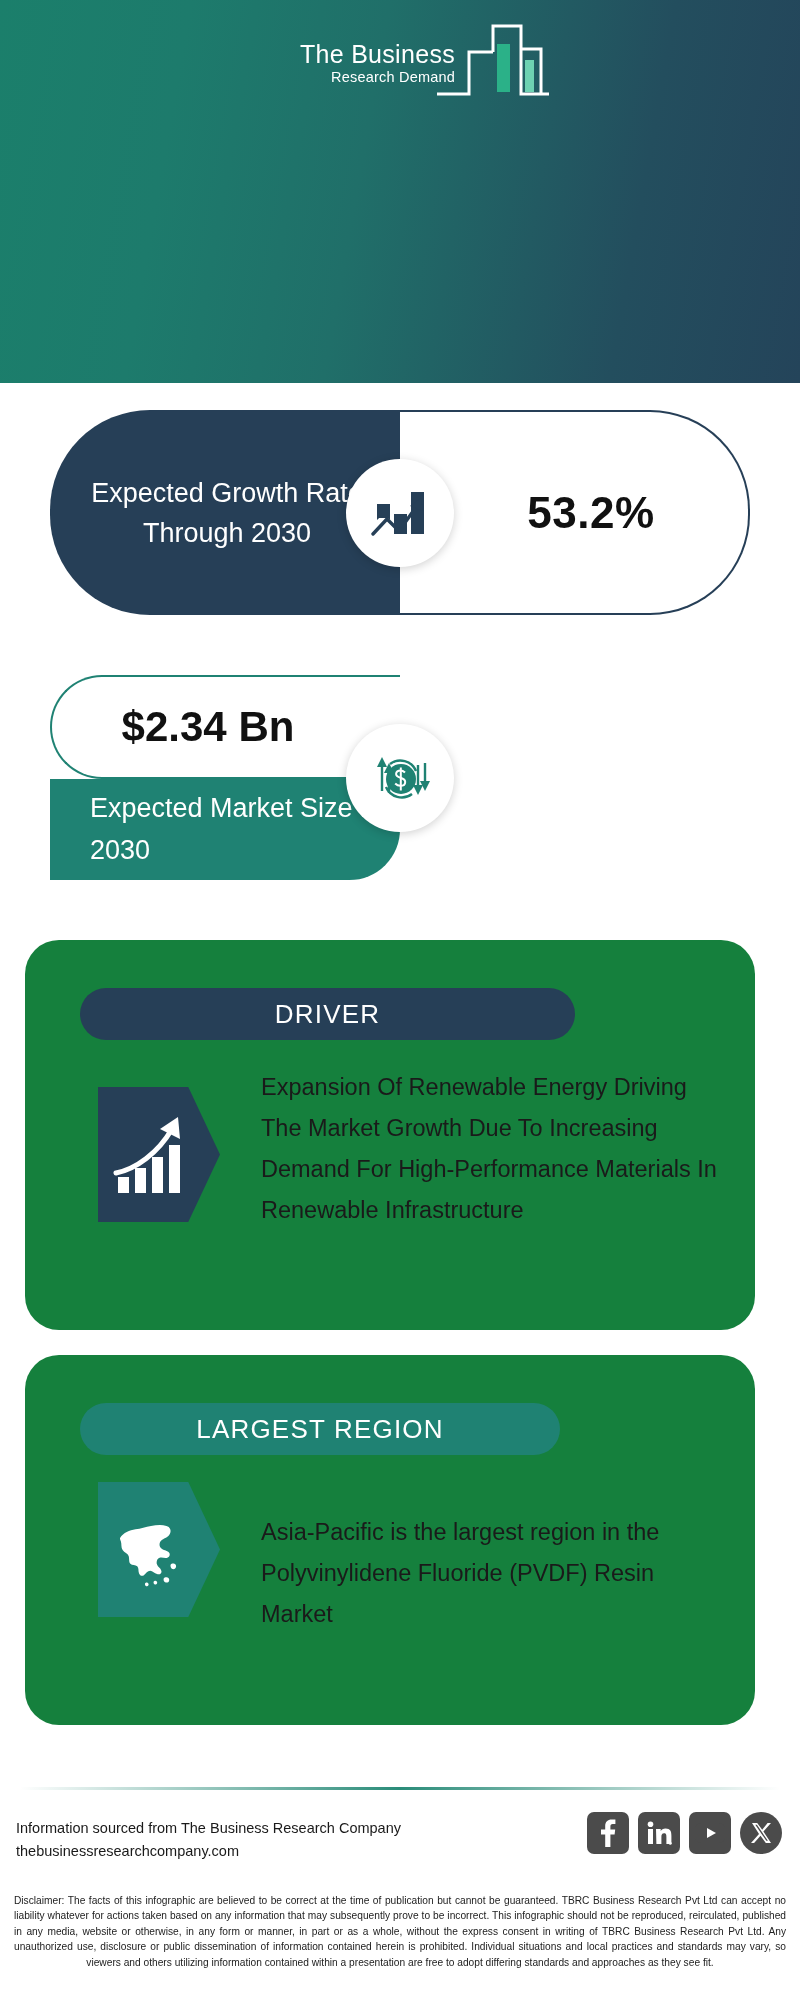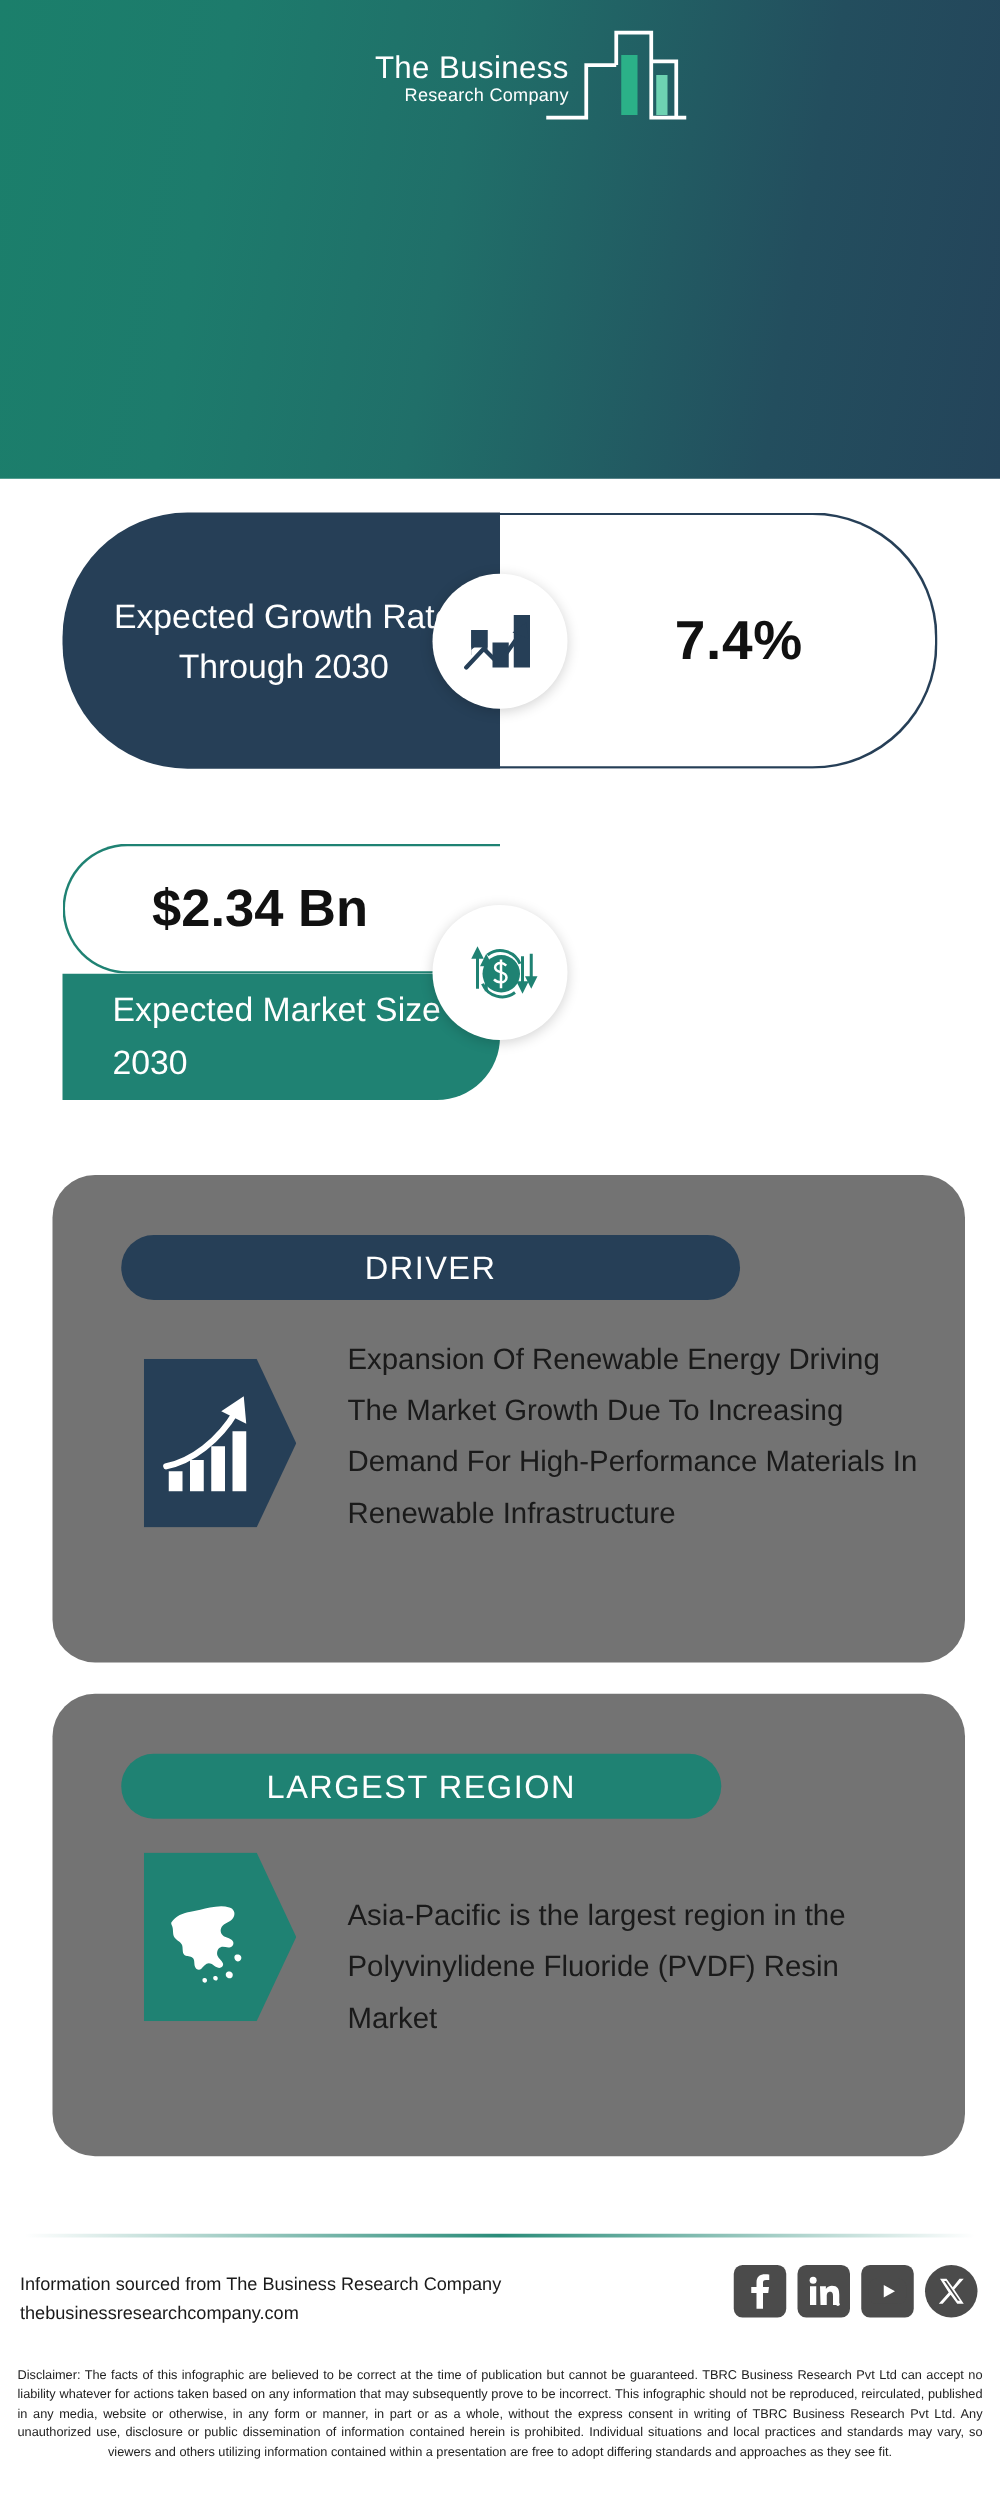--- a/index.html
+++ b/index.html
@@ -159,23 +159,23 @@
     box-shadow: 0 2px 10px rgba(0,0,0,.18);
     display: flex;
     align-items: center;
     justify-content: center;
     z-index: 5;
   }
 
   
   .panel {
     position: absolute;
-    left: 42px;
+    left: 25px;
     width: 730px;
-    background: #737373;
+    background: #15803d;
     border-radius: 34px;
   }
   .panel-driver { top: 940px; height: 390px; }
   .panel-region { top: 1355px; height: 370px; }
 
   .pill {
     position: absolute;
     left: 55px;
     top: 48px;
     width: 495px;
@@ -263,42 +263,42 @@
 <body>
 
 <div class="page">
 
   <div class="header">
 
     <div class="logo-wrap">
       <div class="logo-inner">
         <div class="logo-text">
           <div class="logo-line1">The Business</div>
-          <div class="logo-line2">Research Company</div>
+          <div class="logo-line2">Research Demand</div>
         </div>
         <div class="logo-mark">
           <svg width="116" height="78" viewBox="0 0 116 78">
             <path d="M2 72 H34 V30 H58" fill="none" stroke="#ffffff" stroke-width="3"></path>
             <path d="M58 30 V4 H86 V72 H114" fill="none" stroke="#ffffff" stroke-width="3"></path>
             <path d="M86 27 H106 V72" fill="none" stroke="#ffffff" stroke-width="3"></path>
             <rect x="62" y="22" width="13" height="48" fill="#2bb188"></rect>
             <rect x="90" y="38" width="9" height="32" fill="#6ed2b2"></rect>
           </svg>
         </div>
       </div>
     </div>
 
   </div>
 
   <div class="stat stat-1">
     <div class="half gr-left">
       <div class="lbl">Expected Growth Rate Through 2030</div>
     </div>
     <div class="half gr-right">
-      <div class="val">7.4%</div>
+      <div class="val">53.2%</div>
     </div>
     <div class="badge-circle">
       <svg width="62" height="58" viewBox="0 0 62 58">
         <rect x="8" y="20" width="13" height="20" fill="#263f57"></rect>
         <polygon points="8,36 14.5,30 21,36 21,40 8,40" fill="#ffffff"></polygon>
         <rect x="8" y="20" width="13" height="14" fill="#263f57"></rect>
         <rect x="25" y="30" width="13" height="20" fill="#263f57"></rect>
         <rect x="42" y="8" width="13" height="42" fill="#263f57"></rect>
         <path d="M4 50 L18 35 L30 47 L50 19" fill="none" stroke="#263f57" stroke-width="3.4" stroke-linejoin="round" stroke-linecap="round"></path>
         <polygon points="52,14 54,27 41,22" fill="#263f57"></polygon>

